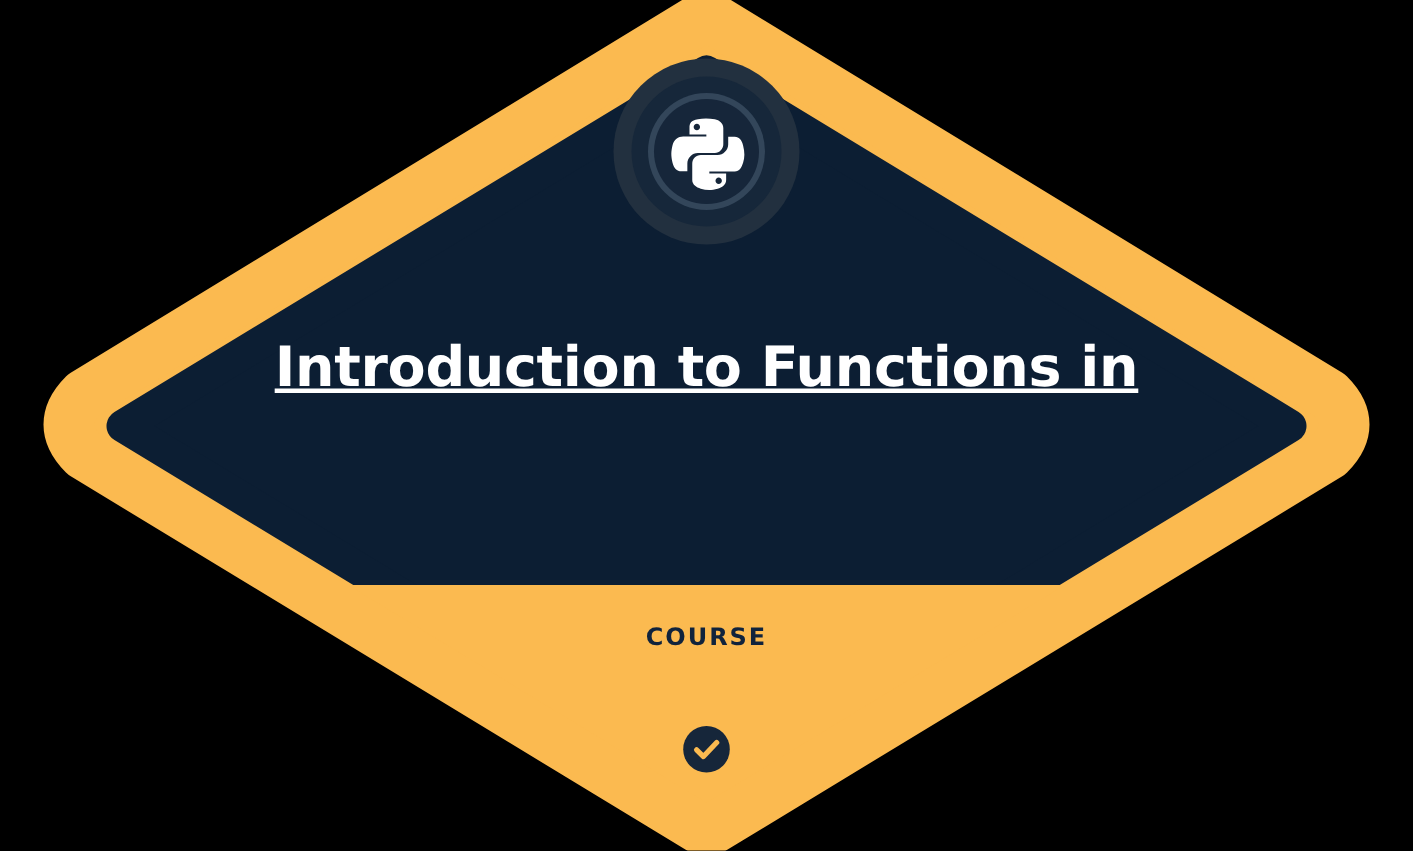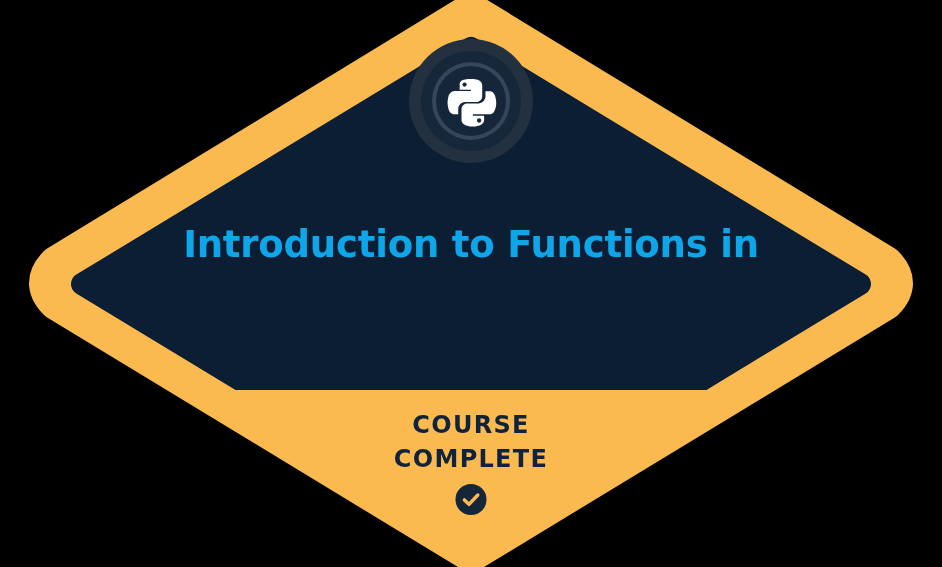--- a/index.html
+++ b/index.html
@@ -94,42 +94,43 @@
   .title-block {
     position: absolute;
     left: 50%;
     top: 221px;
     transform: translateX(-50%);
     width: 600px;
     text-align: center;
   }
   .title-text {
     margin: 0;
-    color: #0ea5e9;
+    color: #ffffff;
     font-family: "DejaVu Sans", sans-serif;
     font-size: 37px;
     font-weight: bold;
     line-height: 47px;
     letter-spacing: -0.2px;
+    text-decoration: underline;
   }
 
   
   .footer-block {
     position: absolute;
     left: 50%;
     top: 408px;
     transform: translateX(-50%);
     width: 460px;
     text-align: center;
   }
   .footer-text {
     margin: 0;
     color: #10233c;
     font-family: "DejaVu Sans", sans-serif;
-    font-size: 24px;
+    font-size: 16px;
     font-weight: bold;
     line-height: 34px;
     letter-spacing: 1.3px;
   }
 
   .check-badge {
     position: absolute;
     left: 50%;
     top: 483px;
     transform: translateX(-50%);
@@ -180,21 +181,20 @@
         </g>
       </svg>
     </div>
 
     <div class="title-block">
       <div class="title-text">Introduction to Functions in</div>
     </div>
 
     <div class="footer-block">
       <div class="footer-text">COURSE</div>
-      <div class="footer-text">COMPLETE</div>
     </div>
 
     <svg class="check-badge" viewBox="0 0 34 34">
       <circle cx="17" cy="17" r="16" fill="#16263A"></circle>
       <path d="M10.2 17.4 L14.9 22 L24 12.4" fill="none" stroke="#FBBA50" stroke-width="3.6" stroke-linecap="round" stroke-linejoin="round"></path>
     </svg>
 
   </div>
 </div>
 

